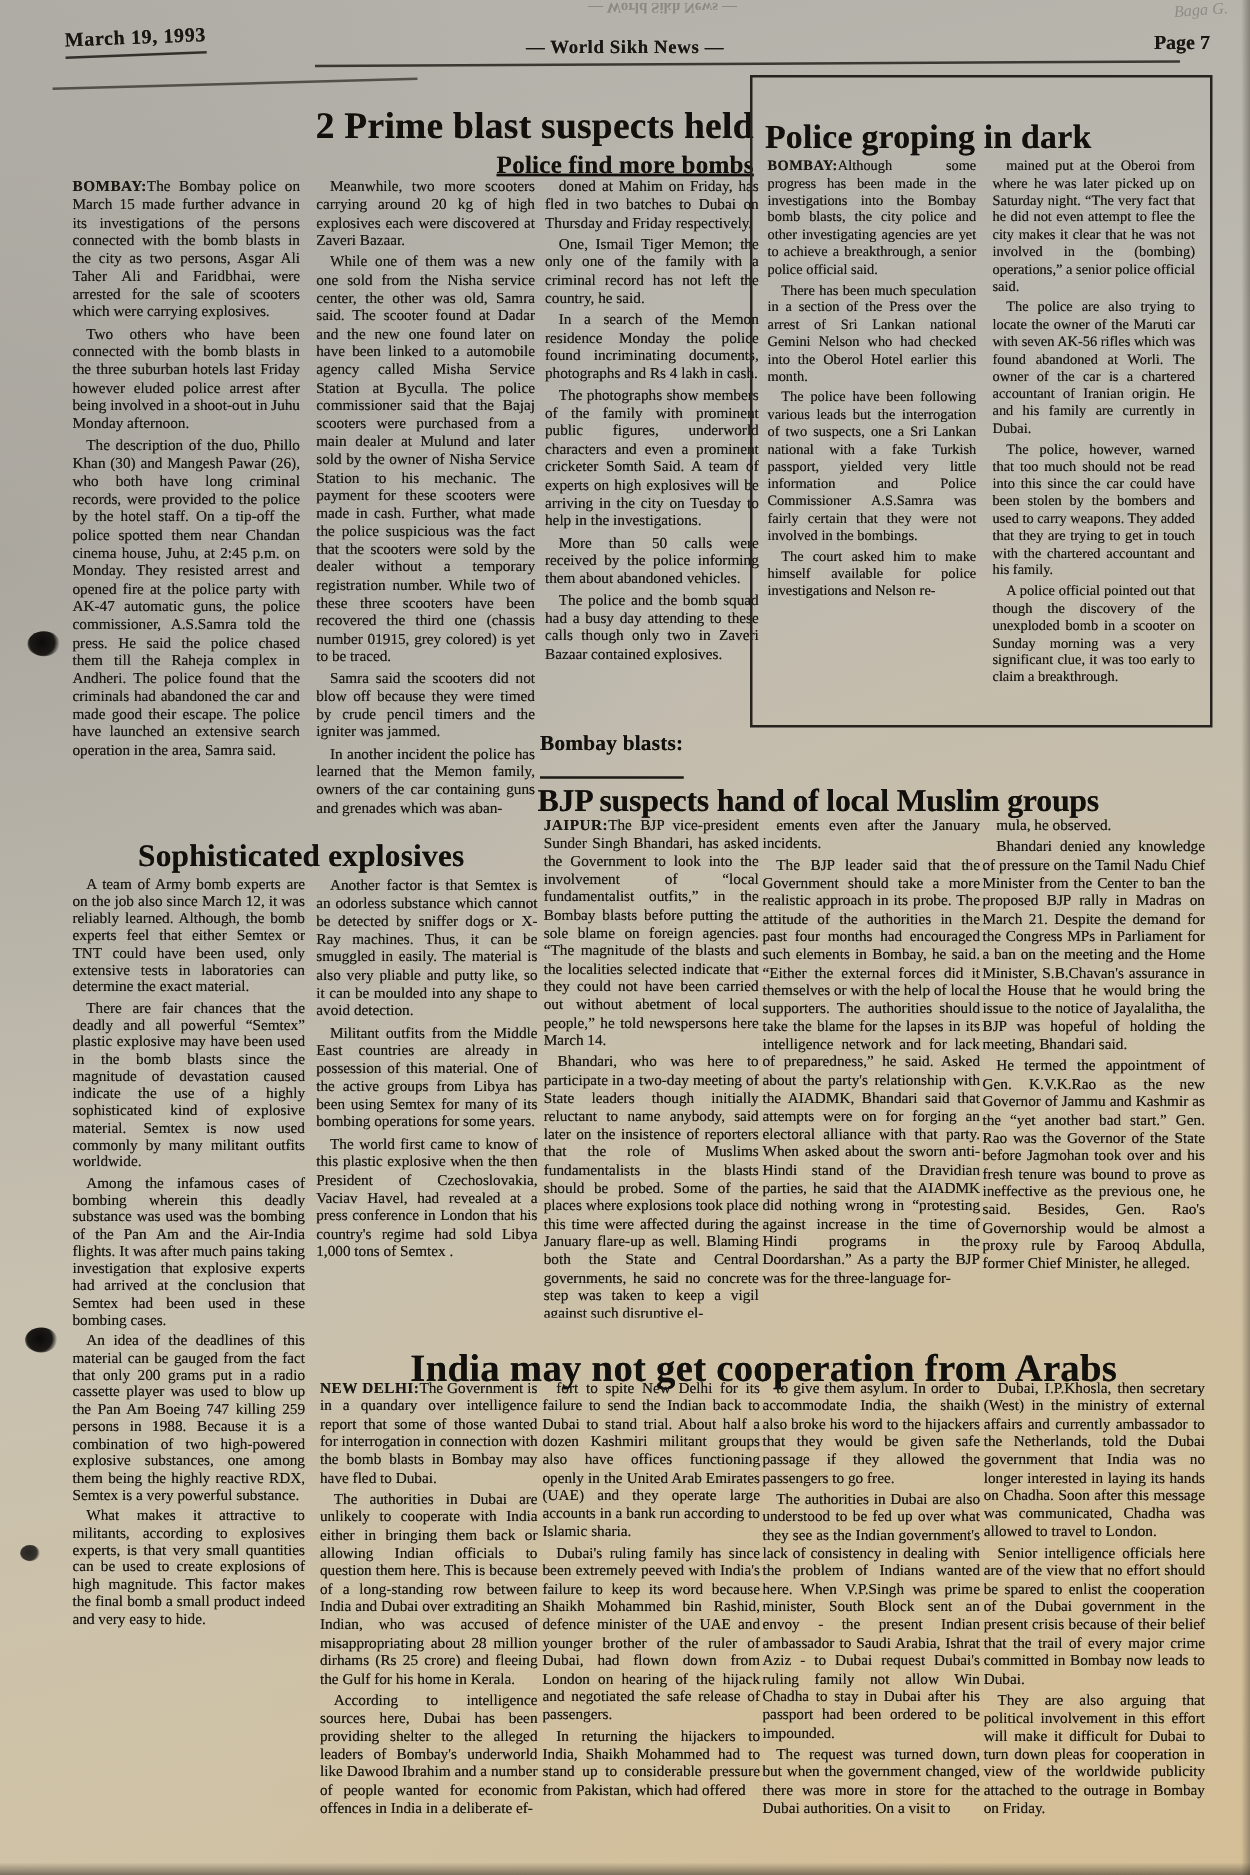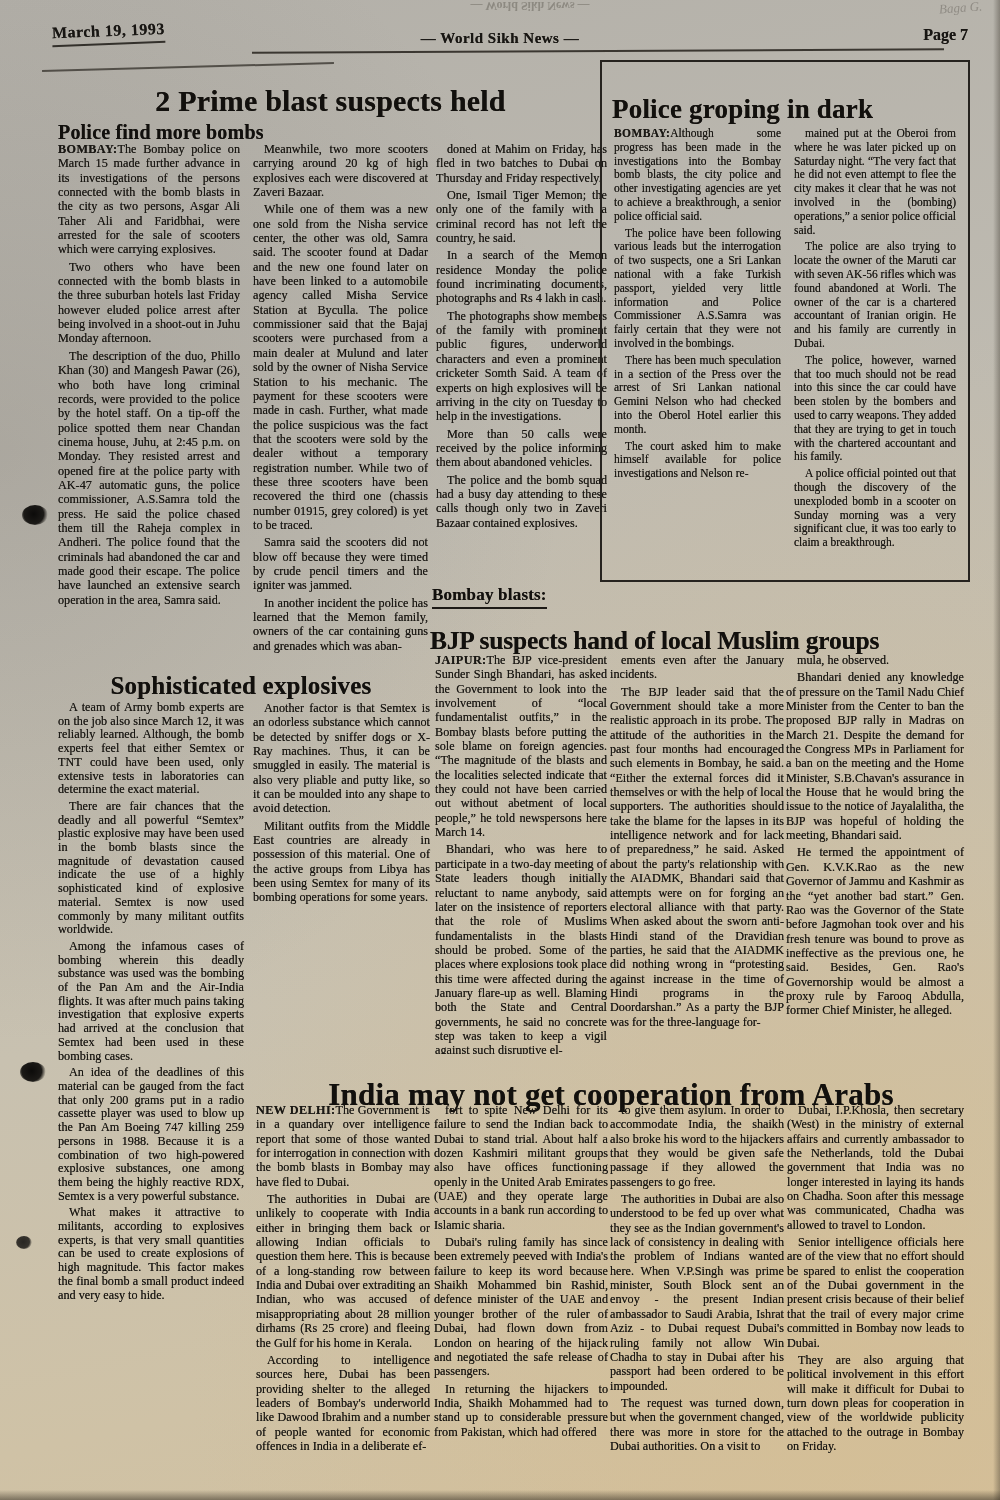--- a/index.html
+++ b/index.html
@@ -53,25 +53,25 @@
   .hole.h1 { left:22px; top:505px; width:26px; height:20px; }
   .hole.h2 { left:20px; top:1062px; width:26px; height:20px; }
   .hole.h3 { left:16px; top:1236px; width:16px; height:13px; opacity:.85; }
   .edge-shadow-bottom { position:absolute; left:0; right:0; bottom:0; height:10px;
     background:linear-gradient(to top, rgba(40,34,25,.5), rgba(40,34,25,0)); }
   .edge-shadow-right { position:absolute; top:0; bottom:0; right:0; width:7px;
     background:linear-gradient(to left, rgba(40,34,25,.35), rgba(40,34,25,0)); }
 
   
   .headline { position:absolute; font-weight:bold; color:#12100d; letter-spacing:.2px; }
-  .hl-suspects    { left:58px;  top:64px;  width:545px; text-align:center; font-size:30px; }
-  .hl-suspects-sub{ left:58px;  top:104px; width:545px; text-align:left; font-size:20px; }
+  .hl-suspects    { left:58px;  top:64px;  width:545px; text-align:right; font-size:30px; }
+  .hl-suspects-sub{ left:58px;  top:104px; width:545px; text-align:right; font-size:20px;text-decoration:underline; }
   .hl-groping     { left:612px; top:76px;  width:344px; text-align:left; font-size:27px; }
   .hl-explosives  { left:55px;  top:655px; width:372px; text-align:center; font-size:25px; }
-  .hl-bjp-kicker  { left:432px; top:585px; font-size:17px; border-bottom:2px solid #1d1a16; padding-bottom:2px; }
+  .hl-bjp-kicker  { left:432px; top:585px; font-size:17px; border-bottom:2px solid #1d1a16; padding-bottom:16px; }
   .hl-bjp         { left:430px; top:609px; width:540px; font-size:25.5px; white-space:nowrap; letter-spacing:-.2px; }
   .hl-arabs       { left:255px; top:1056px; width:712px; text-align:center; font-size:31px; }
 
   
   .col {
     position:absolute; overflow:hidden;
     font-size:12.2px; line-height:14.35px;
     text-align:justify; color:#1a1814;
   }
   .col p { margin:3px; }
@@ -150,22 +150,22 @@
         <p class="para">More than 50 calls were received by the police informing them about abandoned vehicles.</p>
         <p class="para">The police and the bomb squad had a busy day attending to these calls though only two in Zaveri Bazaar contained explosives.</p>
       </div>
   </div>
 
   <div class="gr-box"></div>
   <h1 class="headline hl-groping txt">Police groping in dark</h1>
   <div class="col c-gr-1 txt">
     <p class="lead"><b class="dateline">BOMBAY:</b><span>Although some progress has been made in the investigations into the Bombay bomb blasts, the city police and other investigating agencies are yet to achieve a breakthrough, a senior police official said.</span></p>
     <div>
+        <p class="para">There has been much speculation in a section of the Press over the arrest of Sri Lankan national Gemini Nelson who had checked into the Oberol Hotel earlier this month.</p>
         <p class="para">The police have been following various leads but the interrogation of two suspects, one a Sri Lankan national with a fake Turkish passport, yielded very little information and Police Commissioner A.S.Samra was fairly certain that they were not involved in the bombings.</p>
-        <p class="para">There has been much speculation in a section of the Press over the arrest of Sri Lankan national Gemini Nelson who had checked into the Oberol Hotel earlier this month.</p>
         <p class="para">The court asked him to make himself available for police investigations and Nelson re-</p>
       </div>
   </div>
   <div class="col c-gr-2 txt">
     <div>
         <p class="para">mained put at the Oberoi from where he was later picked up on Saturday night. “The very fact that he did not even attempt to flee the city makes it clear that he was not involved in the (bombing) operations,” a senior police official said.</p>
         <p class="para">The police are also trying to locate the owner of the Maruti car with seven AK-56 rifles which was found abandoned at Worli. The owner of the car is a chartered accountant of Iranian origin. He and his family are currently in Dubai.</p>
         <p class="para">The police, however, warned that too much should not be read into this since the car could have been stolen by the bombers and used to carry weapons. They added that they are trying to get in touch with the chartered accountant and his family.</p>
         <p class="para">A police official pointed out that though the discovery of the unexploded bomb in a scooter on Sunday morning was a very significant clue, it was too early to claim a breakthrough.</p>
       </div>
@@ -178,20 +178,21 @@
         <p class="para">There are fair chances that the deadly and all powerful “Semtex” plastic explosive may have been used in the bomb blasts since the magnitude of devastation caused indicate the use of a highly sophisticated kind of explosive material. Semtex is now used commonly by many militant outfits worldwide.</p>
         <p class="para">Among the infamous cases of bombing wherein this deadly substance was used was the bombing of the Pan Am and the Air-India flights. It was after much pains taking investigation that explosive experts had arrived at the conclusion that Semtex had been used in these bombing cases.</p>
         <p class="para">An idea of the deadlines of this material can be gauged from the fact that only 200 grams put in a radio cassette player was used to blow up the Pan Am Boeing 747 killing 259 persons in 1988. Because it is a combination of two high-powered explosive substances, one among them being the highly reactive RDX, Semtex is a very powerful substance.</p>
         <p class="para">What makes it attractive to militants, according to explosives experts, is that very small quantities can be used to create explosions of high magnitude. This factor makes the final bomb a small product indeed and very easy to hide.</p>
       </div>
   </div>
   <div class="col c-ex-2 txt">
     <div>
         <p class="para">Another factor is that Semtex is an odorless substance which cannot be detected by sniffer dogs or X-Ray machines. Thus, it can be smuggled in easily. The material is also very pliable and putty like, so it can be moulded into any shape to avoid detection.</p>
         <p class="para">Militant outfits from the Middle East countries are already in possession of this material. One of the active groups from Libya has been using Semtex for many of its bombing operations for some years.</p>
+        <p class="para">The world first came to know of this plastic explosive when the then President of Czechoslovakia, Vaciav Havel, had revealed at a press conference in London that his country's regime had sold Libya 1,000 tons of Semtex .</p>
       </div>
   </div>
 
   <div class="headline hl-bjp-kicker txt">Bombay blasts:</div>
   <h1 class="headline hl-bjp txt">BJP suspects hand of local Muslim groups</h1>
   <div class="col c-bjp-1 txt">
     <p class="lead"><b class="dateline">JAIPUR:</b><span>The BJP vice-president Sunder Singh Bhandari, has asked the Government to look into the involvement of “local fundamentalist outfits,” in the Bombay blasts before putting the sole blame on foreign agencies. “The magnitude of the blasts and the localities selected indicate that they could not have been carried out without abetment of local people,” he told newspersons here March 14.</span></p>
     <div>
         <p class="para">Bhandari, who was here to participate in a two-day meeting of State leaders though initially reluctant to name anybody, said later on the insistence of reporters that the role of Muslims fundamentalists in the blasts should be probed. Some of the places where explosions took place this time were affected during the January flare-up as well. Blaming both the State and Central governments, he said no concrete step was taken to keep a vigil against such disruptive el-</p>
       </div>

